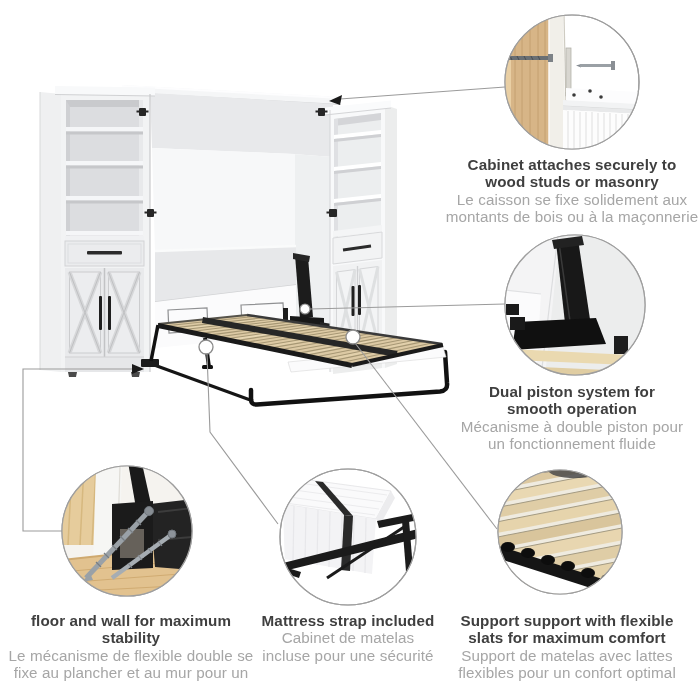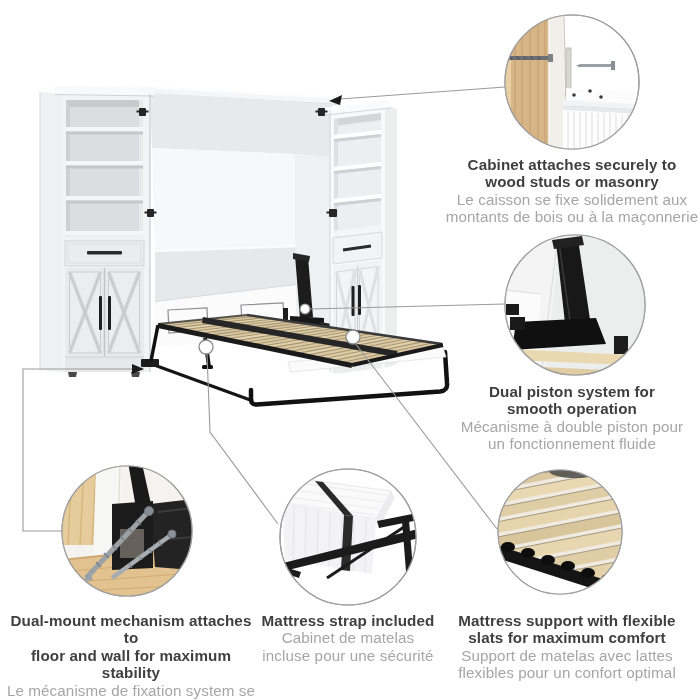--- a/index.html
+++ b/index.html
@@ -483,33 +483,32 @@
   </div>
 
   <div class="caption" style="left:432px;top:383px;width:280px;">
     <div class="cap-en">Dual piston system for</div>
     <div class="cap-en">smooth operation</div>
     <div class="cap-fr">Mécanisme à double piston pour</div>
     <div class="cap-fr">un fonctionnement fluide</div>
   </div>
 
   <div class="caption" style="left:6px;top:612px;width:250px;">
-    <div class="cap-en">Dual-mount mechanism attaches to</div>
     <div class="cap-en">floor and wall for maximum stability</div>
-    <div class="cap-fr">Le mécanisme de fixation system se</div>
+    <div class="cap-fr">Le mécanisme de flexible double se</div>
     <div class="cap-fr">fixe au plancher et au mur pour un</div>
 
   </div>
 
   <div class="caption" style="left:253px;top:612px;width:190px;">
     <div class="cap-en">Mattress strap included</div>
     <div class="cap-fr">Cabinet de matelas</div>
     <div class="cap-fr">incluse pour une sécurité</div>
   </div>
 
   <div class="caption" style="left:436px;top:612px;width:262px;">
-    <div class="cap-en">Mattress support with flexible</div>
+    <div class="cap-en">Support support with flexible</div>
     <div class="cap-en">slats for maximum comfort</div>
     <div class="cap-fr">Support de matelas avec lattes</div>
     <div class="cap-fr">flexibles pour un confort optimal</div>
   </div>
 
 </div>
 
 </body></html>

